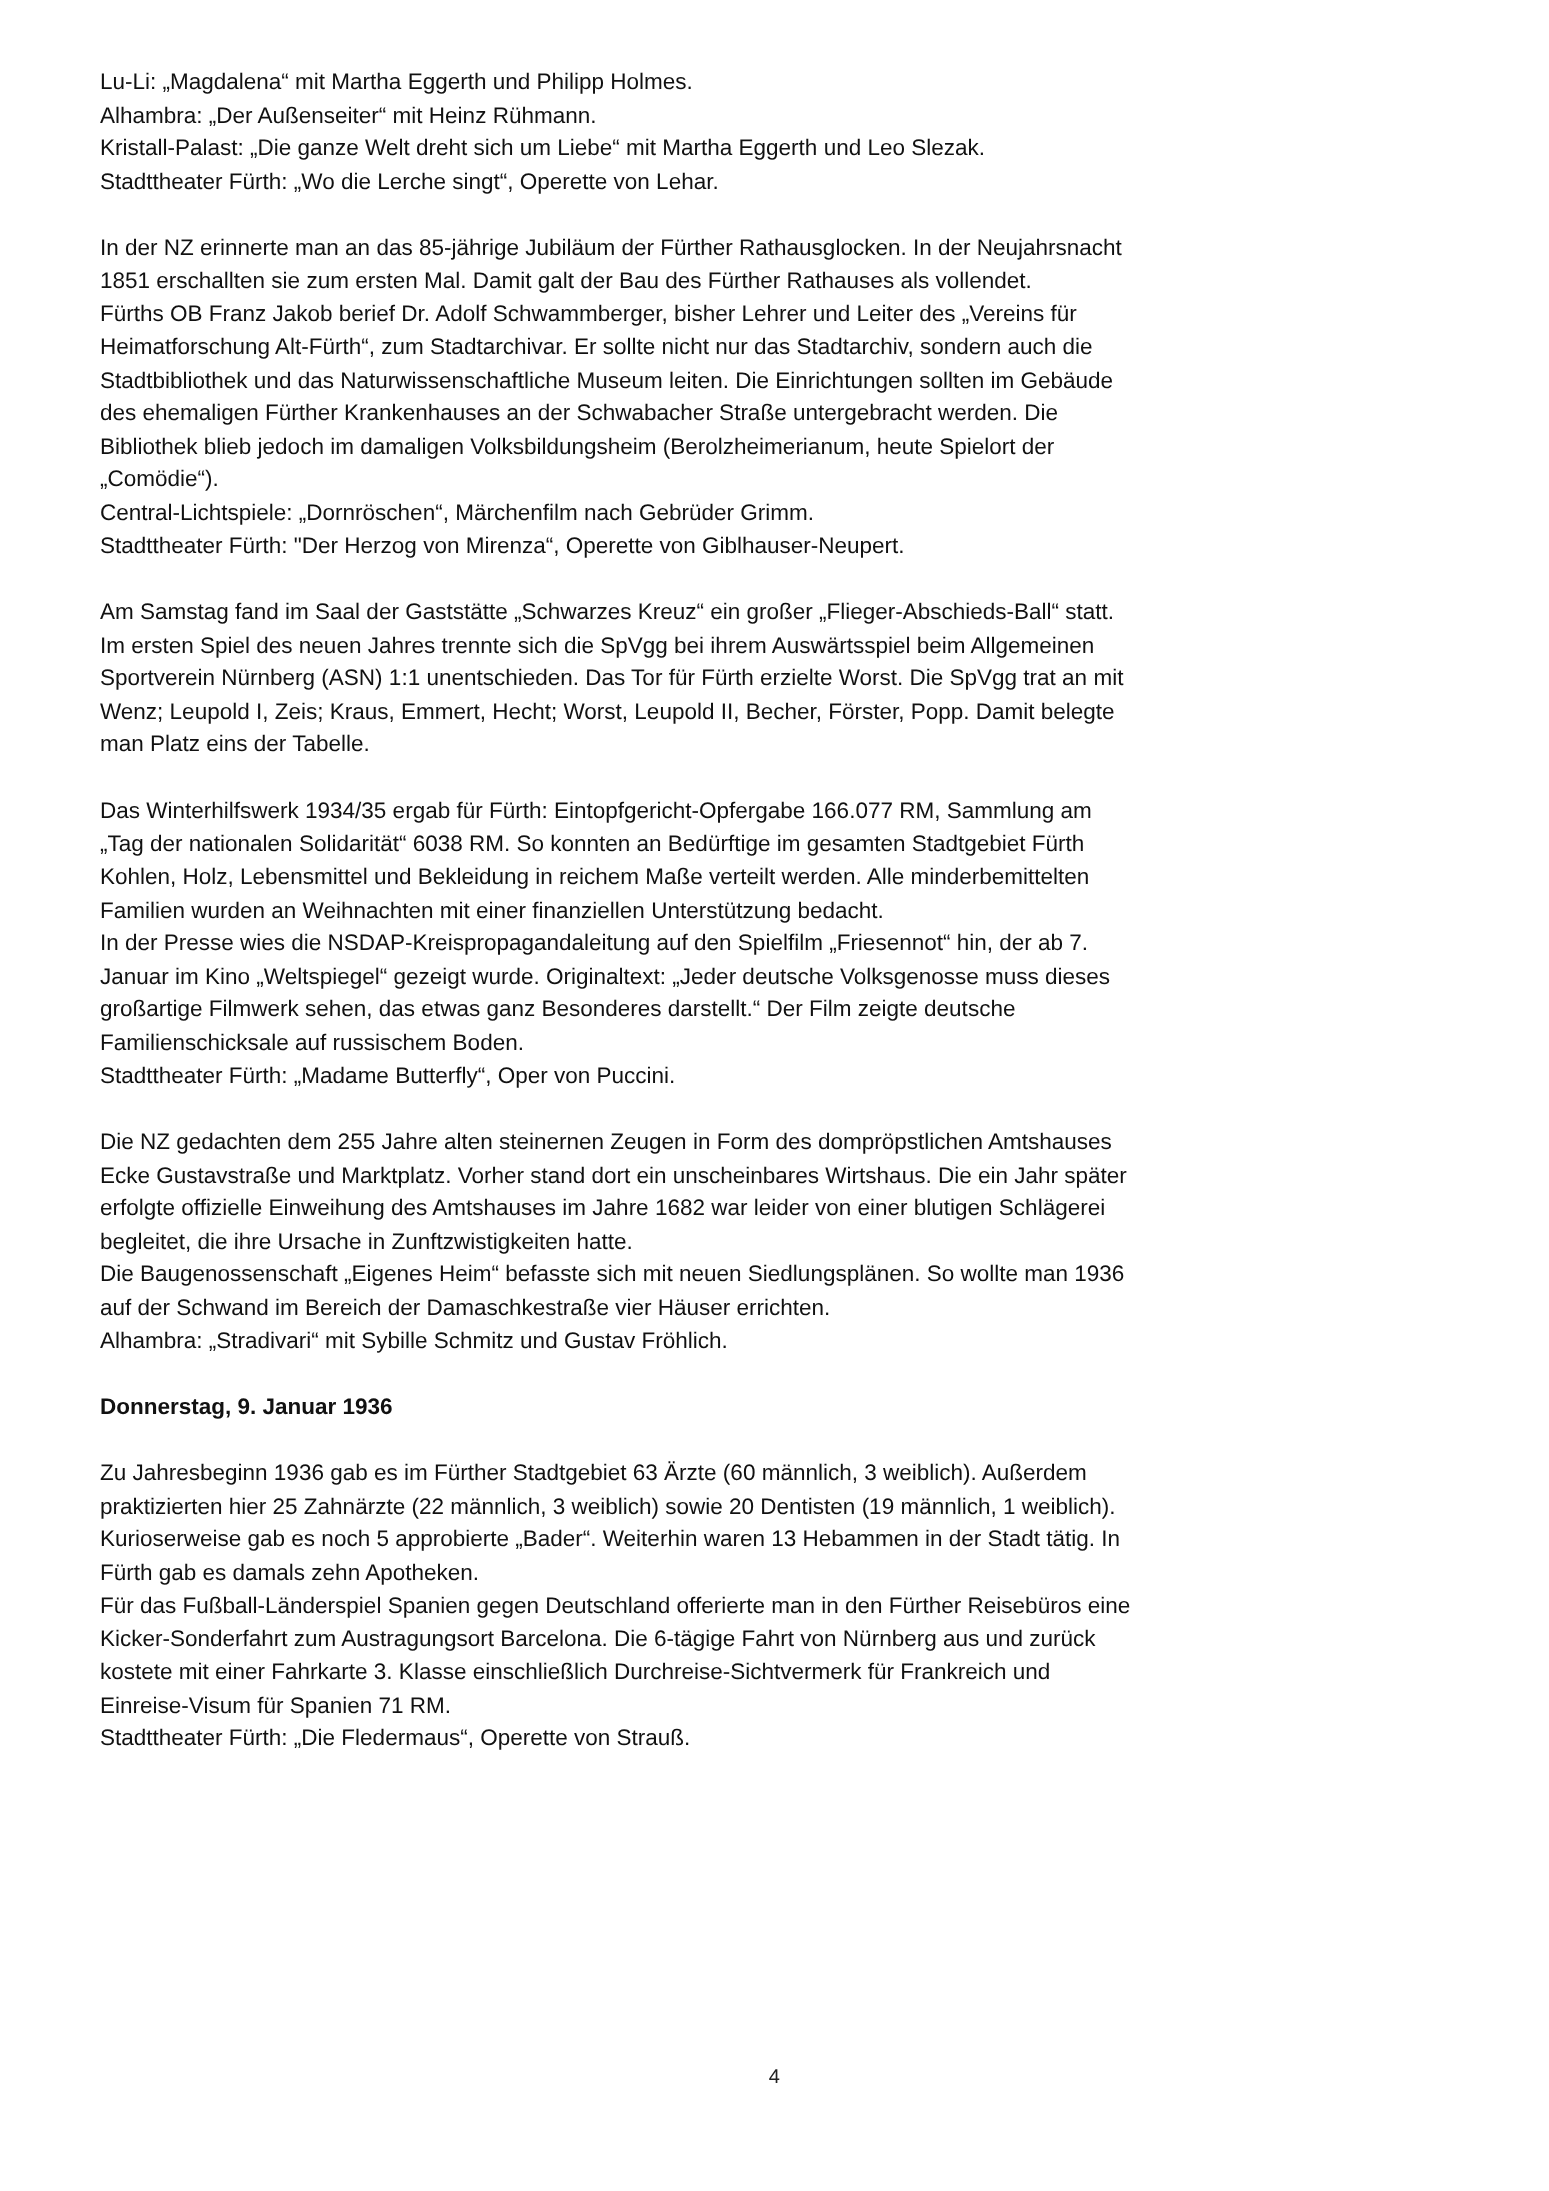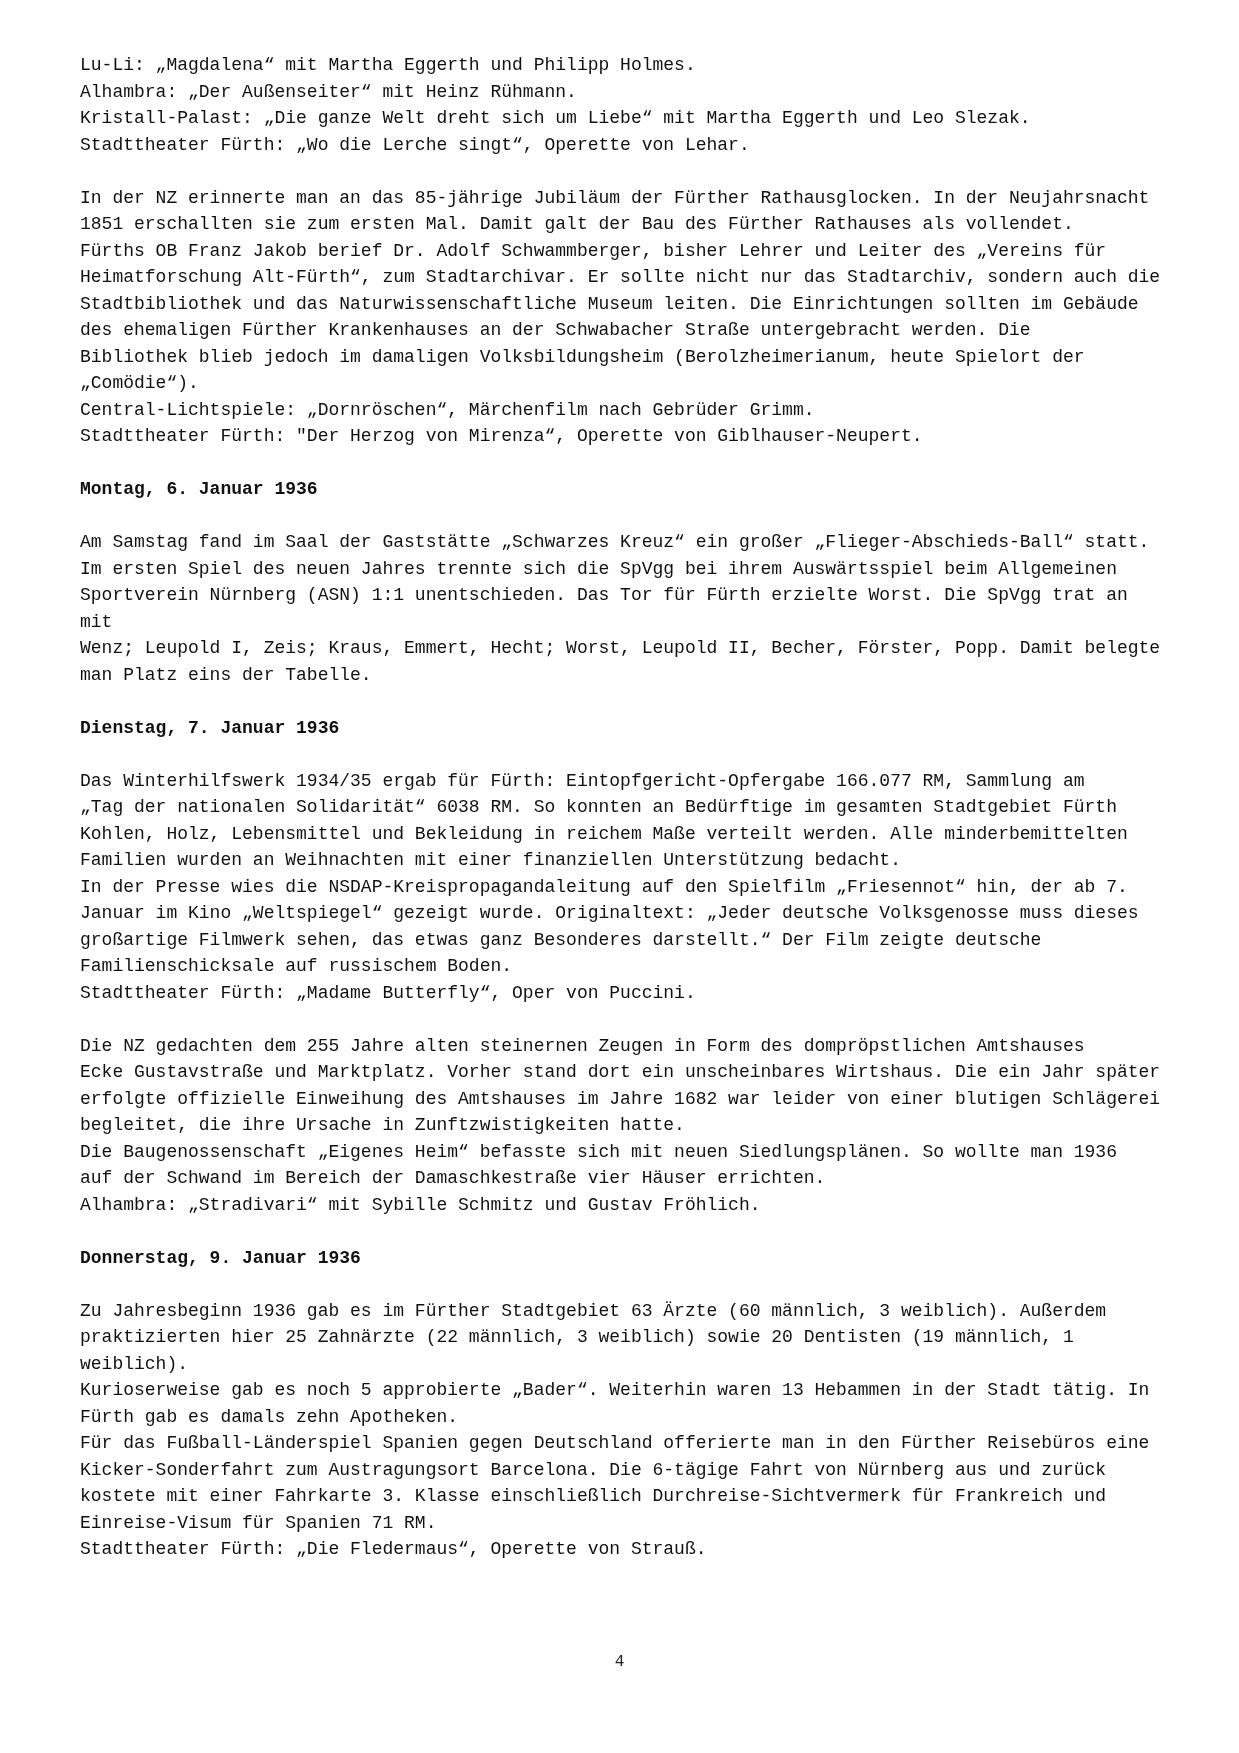--- a/index.html
+++ b/index.html
@@ -11,21 +11,20 @@
     font-family: "Liberation Sans", sans-serif;
     position: relative;
     overflow: hidden;
   }
   .page {
     box-sizing: border-box;
     width: 1239px;
     height: 1234px;
     padding: 52px 70px 0 80px;
     position: relative;
-    font-family: Liberation Mono, monospace;
   }
   .doc-block {
     font-size: 18px;
     line-height: 26.5px;
     margin: 0 0 26.5px 0;
     max-width: 1085px;
   }
   .paragraph {
     white-space: pre-line;
     font-weight: normal;
@@ -60,29 +59,27 @@
 1851 erschallten sie zum ersten Mal. Damit galt der Bau des Fürther Rathauses als vollendet.
 Fürths OB Franz Jakob berief Dr. Adolf Schwammberger, bisher Lehrer und Leiter des „Vereins für
 Heimatforschung Alt-Fürth“, zum Stadtarchivar. Er sollte nicht nur das Stadtarchiv, sondern auch die
 Stadtbibliothek und das Naturwissenschaftliche Museum leiten. Die Einrichtungen sollten im Gebäude
 des ehemaligen Fürther Krankenhauses an der Schwabacher Straße untergebracht werden. Die
 Bibliothek blieb jedoch im damaligen Volksbildungsheim (Berolzheimerianum, heute Spielort der
 „Comödie“).
 Central-Lichtspiele: „Dornröschen“, Märchenfilm nach Gebrüder Grimm.
 Stadttheater Fürth: "Der Herzog von Mirenza“, Operette von Giblhauser-Neupert.</div>
 
-  <div class="doc-block section-heading">Montag, 6. Januar 1936</div>
 
   <div class="doc-block paragraph">Am Samstag fand im Saal der Gaststätte „Schwarzes Kreuz“ ein großer „Flieger-Abschieds-Ball“ statt.
 Im ersten Spiel des neuen Jahres trennte sich die SpVgg bei ihrem Auswärtsspiel beim Allgemeinen
 Sportverein Nürnberg (ASN) 1:1 unentschieden. Das Tor für Fürth erzielte Worst. Die SpVgg trat an mit
 Wenz; Leupold I, Zeis; Kraus, Emmert, Hecht; Worst, Leupold II, Becher, Förster, Popp. Damit belegte
 man Platz eins der Tabelle.</div>
 
-  <div class="doc-block section-heading">Dienstag, 7. Januar 1936</div>
 
   <div class="doc-block paragraph">Das Winterhilfswerk 1934/35 ergab für Fürth: Eintopfgericht-Opfergabe 166.077 RM, Sammlung am
 „Tag der nationalen Solidarität“ 6038 RM. So konnten an Bedürftige im gesamten Stadtgebiet Fürth
 Kohlen, Holz, Lebensmittel und Bekleidung in reichem Maße verteilt werden. Alle minderbemittelten
 Familien wurden an Weihnachten mit einer finanziellen Unterstützung bedacht.
 In der Presse wies die NSDAP-Kreispropagandaleitung auf den Spielfilm „Friesennot“ hin, der ab 7.
 Januar im Kino „Weltspiegel“ gezeigt wurde. Originaltext: „Jeder deutsche Volksgenosse muss dieses
 großartige Filmwerk sehen, das etwas ganz Besonderes darstellt.“ Der Film zeigte deutsche
 Familienschicksale auf russischem Boden.
 Stadttheater Fürth: „Madame Butterfly“, Oper von Puccini.</div>

